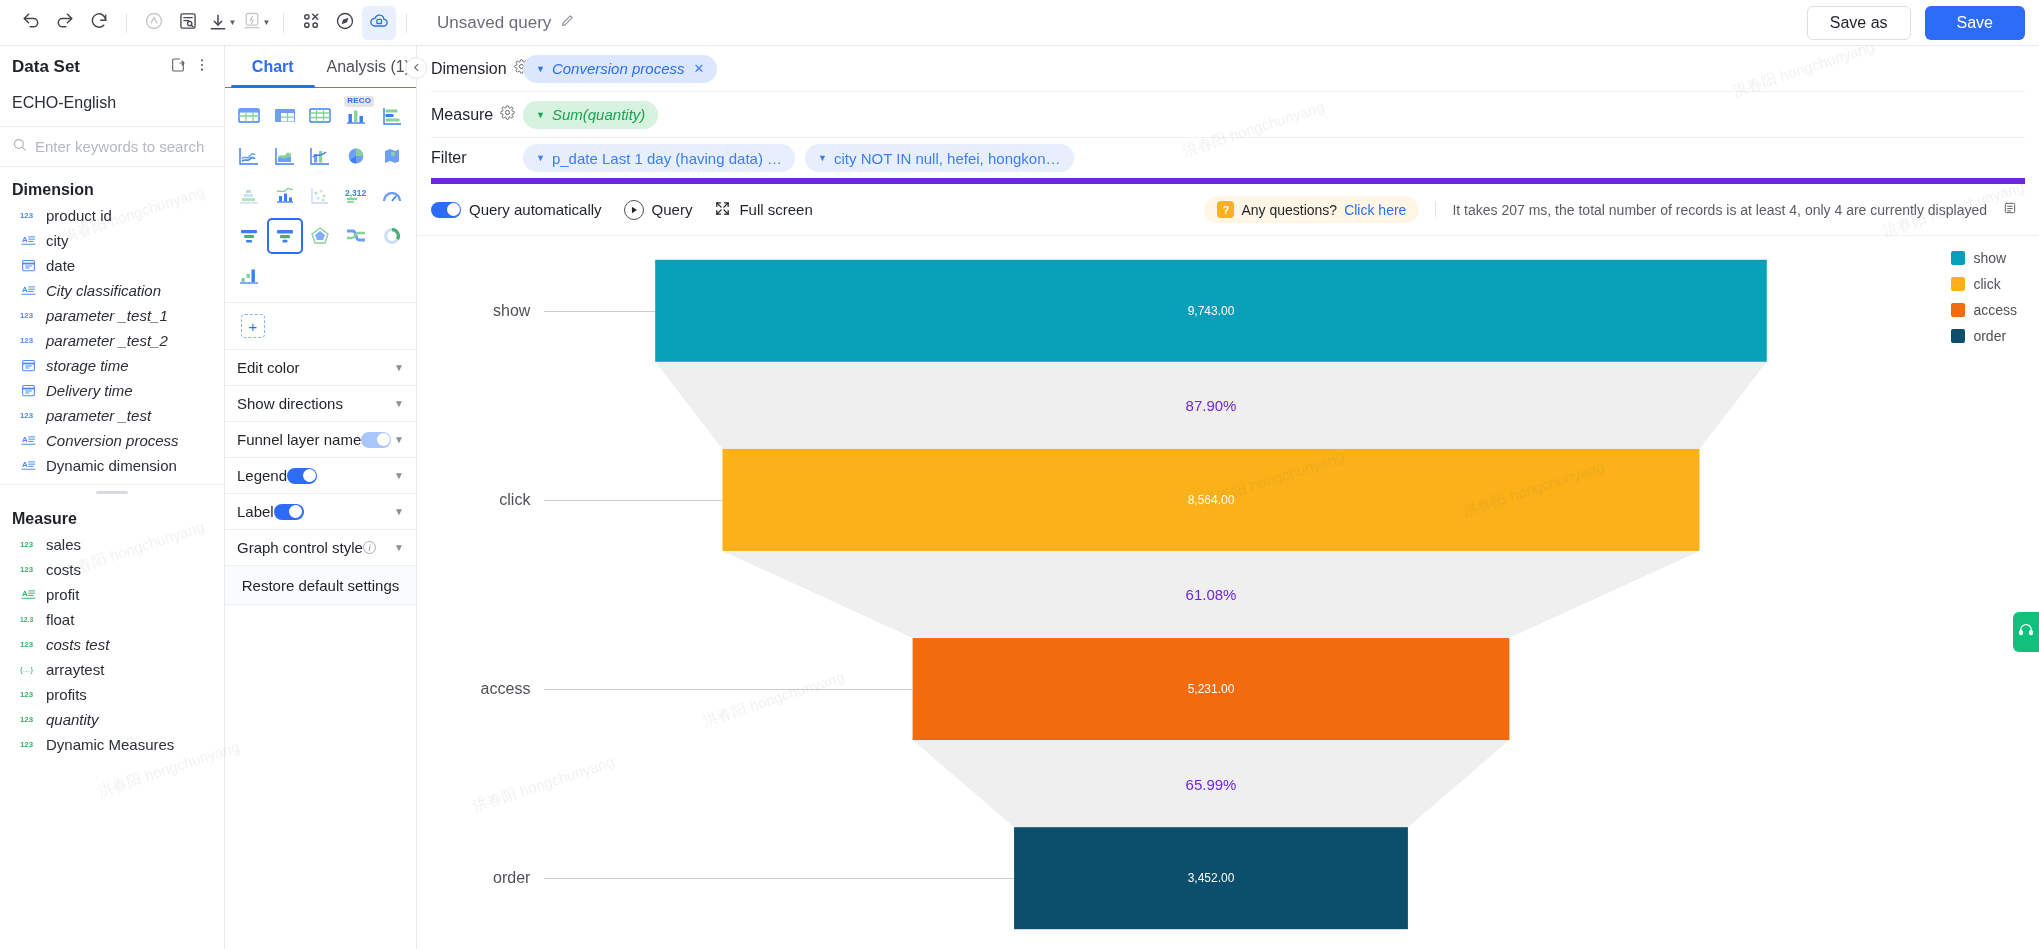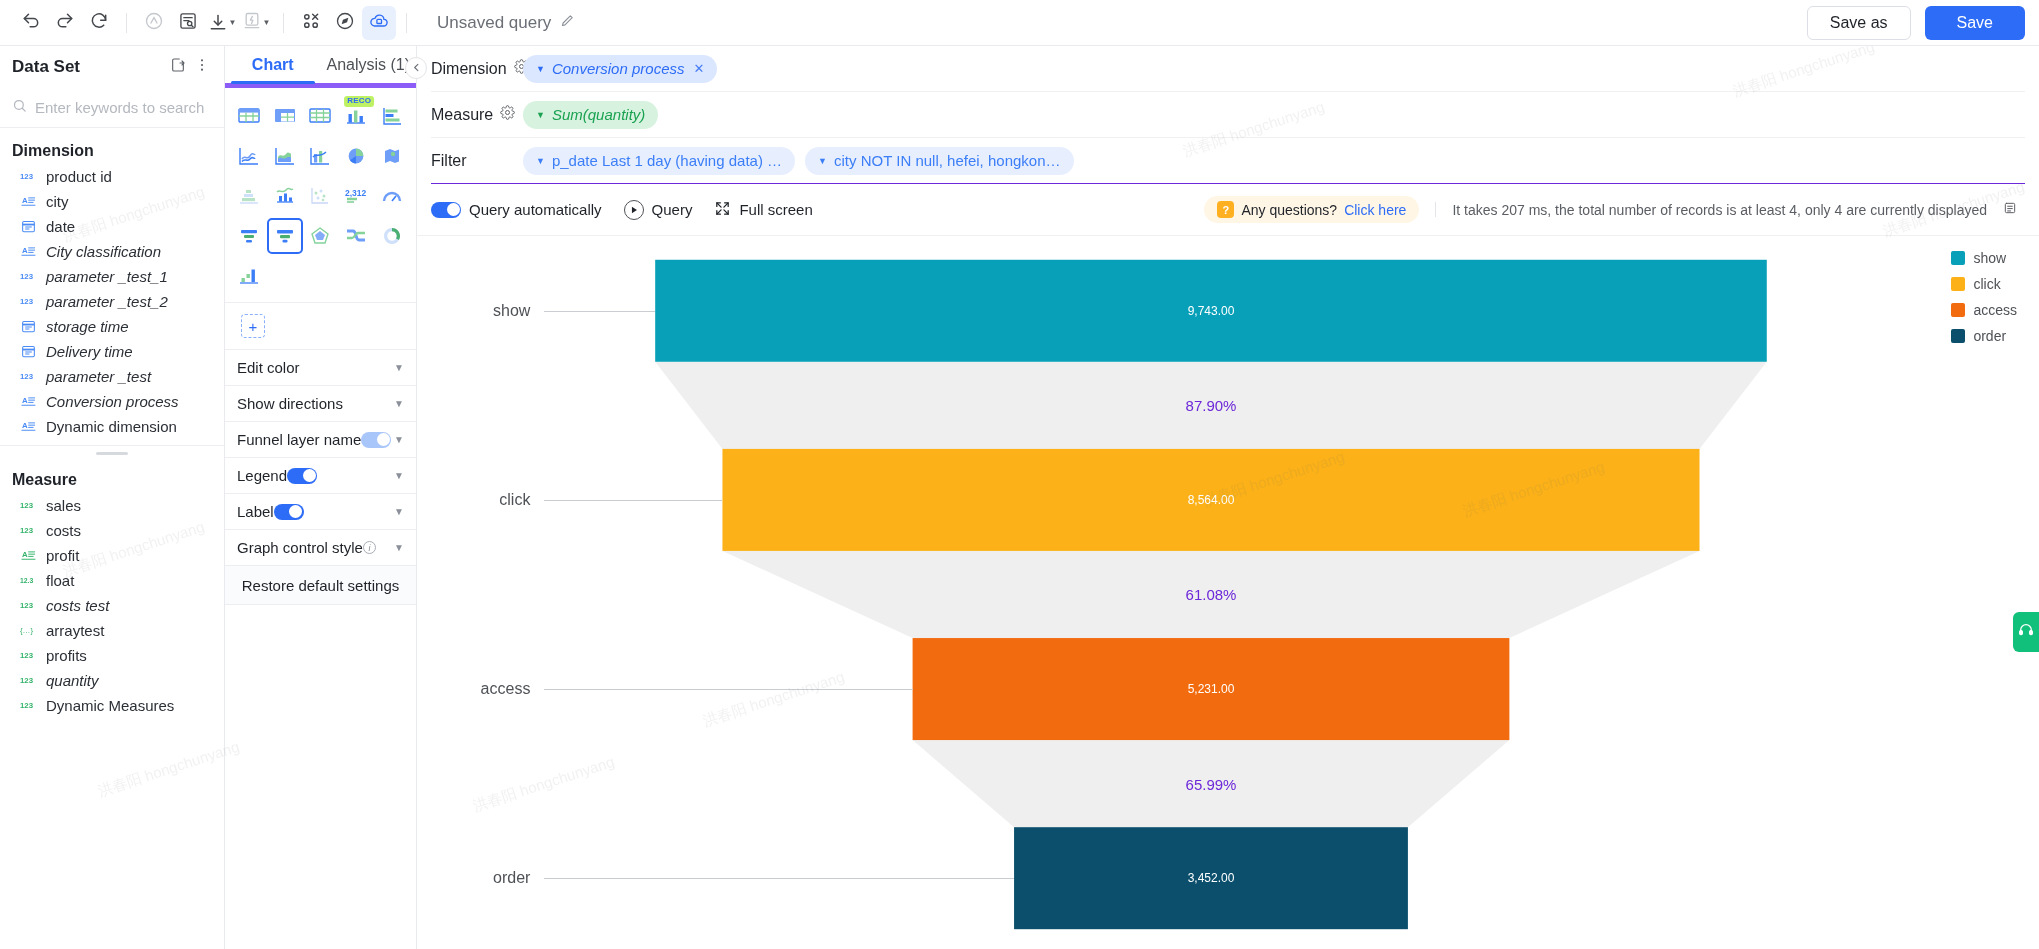--- a/index.html
+++ b/index.html
@@ -79,21 +79,21 @@
   .ficon svg { display: block; }
   .grip { display: flex; justify-content: center; padding: 6px 0 2px; }
   .grip i { display: block; width: 32px; height: 3px; background: #d6d9de; border-radius: 2px; }
   .sec-divider { border-top: 1px solid #eceef1; margin-top: 6px; }
 
   
   .cfgpanel {
     width: 192px; min-width: 192px; border-right: 1px solid #e8eaed;
     display: flex; flex-direction: column; background: #fff; position: relative;
   }
-  .cfg-tabs { display: flex; height: 42px; border-bottom: 5px solid #8b5cf6; position: relative; }
+  .cfg-tabs { display: flex; height: 42px; border-bottom: 1px solid #8b5cf6; position: relative; }
   .cfg-tab {
     flex: 1; display: flex; align-items: center; justify-content: center;
     font-size: 16px; color: #4e5156; cursor: pointer; position: relative;
   }
   .cfg-tab.active { color: #2d6cf6; font-weight: bold; }
   .cfg-tab.active::after {
     content: ""; position: absolute; left: 6px; right: 6px; bottom: -1px;
     height: 3px; background: #2d6cf6; border-radius: 2px;
   }
   .collapse-handle {
@@ -106,21 +106,21 @@
     display: grid; grid-template-columns: repeat(5, 1fr);
     padding: 10px 6px 8px 6px; row-gap: 4px;
   }
   .ci-wrap {
     height: 36px; display: flex; align-items: center; justify-content: center;
     cursor: pointer; border-radius: 4px; position: relative;
   }
   .ci-wrap.sel { border: 2px solid #2d6cf6; border-radius: 5px; }
   .reco-badge {
     position: absolute; top: -2px; left: 50%; transform: translateX(-40%);
-    background: #bef264; color: #2d6cf6; font-size: 8px; font-weight: bold;
+    background: #e5e5e5; color: #2d6cf6; font-size: 8px; font-weight: bold;
     padding: 1px 3px; border-radius: 3px; letter-spacing: .2px; line-height: 1.1;
   }
   .addrow { border-top: 1px solid #eceef1; padding: 11px 0; display: flex; justify-content: flex-start; padding-left: 16px;}
   .add-btn {
     width: 24px; height: 24px; border: 1.5px dashed #8ab0fb; border-radius: 4px;
     color: #2d6cf6; display: flex; align-items: center; justify-content: center;
     font-size: 15px; cursor: pointer;
   }
   .opt-row {
     height: 36px; display: flex; align-items: center; padding: 0 12px;
@@ -147,21 +147,21 @@
     font-size: 15px; color: #1f2329; cursor: pointer; background: #fafbfc;
   }
 
   
   .main { flex: 1; display: flex; flex-direction: column; min-width: 0; background: #fff; }
   .shelf { padding: 0 14px; }
   .shelf-row {
     display: flex; align-items: center; min-height: 46px; gap: 10px;
     border-bottom: 1px solid #eef0f2; padding: 5px 0;
   }
-  .shelf-row:last-child { border-bottom: 1px solid #6d28d9; text-align: center; }
+  .shelf-row:last-child { border-bottom: 6px solid #6d28d9; text-align: center; }
   .shelf-label {
     width: 82px; min-width: 82px; font-size: 16px; color: #1f2329;
     display: flex; align-items: center; gap: 7px;
   }
   .gear { color: #5f6368; display: flex; cursor: pointer; }
   .pill {
     height: 28px; border-radius: 14px; display: inline-flex; align-items: center;
     gap: 7px; padding: 0 13px; font-size: 15px; font-style: italic;
     cursor: pointer; max-width: 100%; white-space: nowrap;
   }
@@ -369,20 +369,21 @@
             <span>
               <svg width="16" height="16" viewBox="0 0 24 24" fill="currentColor">
                   <circle cx="12" cy="5" r="1.6"></circle>
                   <circle cx="12" cy="12" r="1.6"></circle>
                   <circle cx="12" cy="19" r="1.6"></circle>
                 </svg>
             </span>
           </span>
         </span>
       </div>
+      <div class="ds-name">ECHO-English</div>
       <div class="search-row">
         <span>
           <svg width="15" height="15" viewBox="0 0 24 24" fill="none" stroke="#b4b8bf" stroke-width="2" stroke-linecap="round">
               <circle cx="11" cy="11" r="7"></circle>
               <path d="M16.5 16.5L21 21"></path>
             </svg>
         </span>
         <input type="text" placeholder="Enter keywords to search" style="">
       </div>
 

